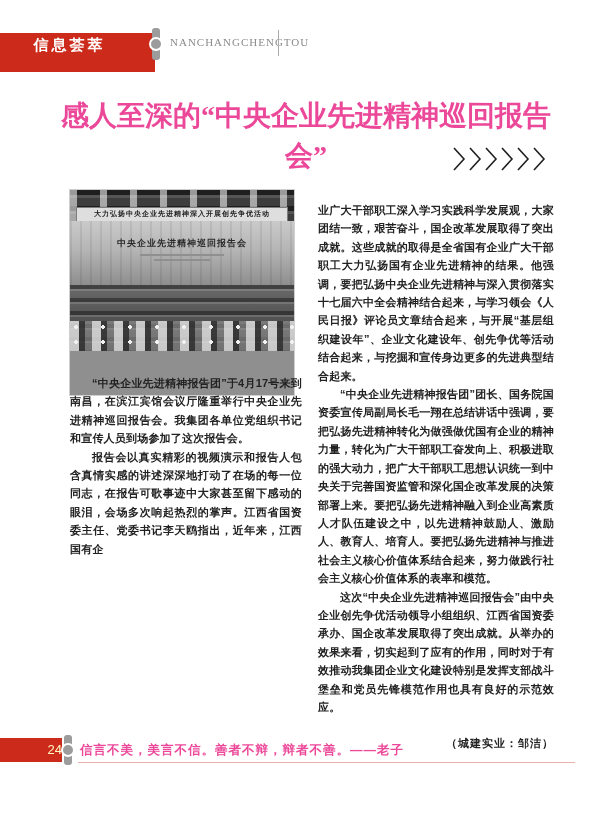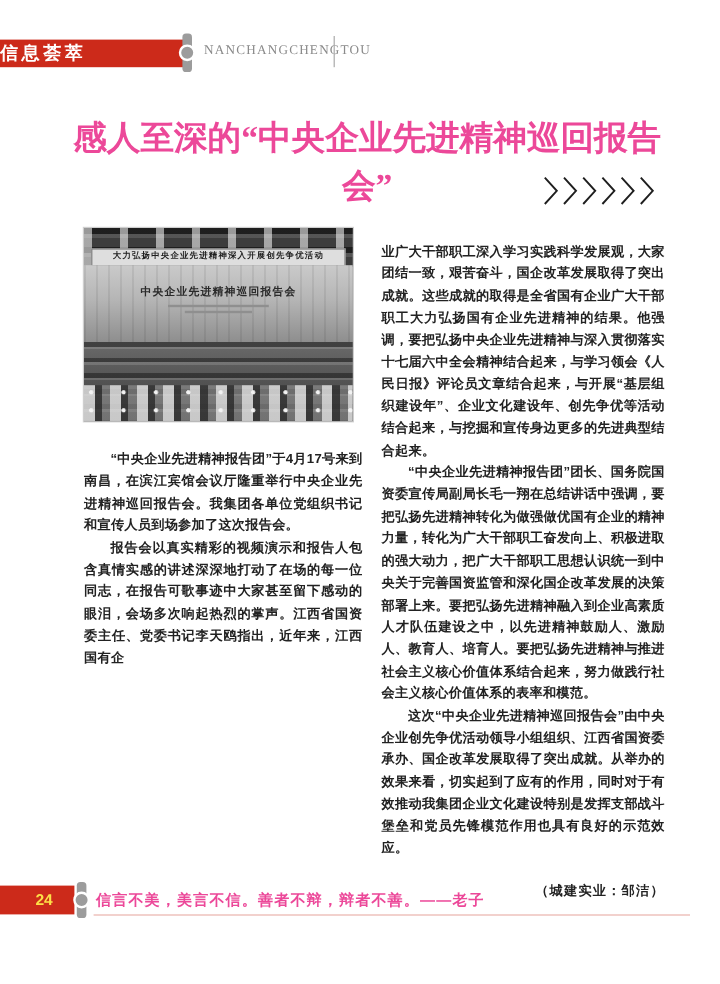--- a/index.html
+++ b/index.html
@@ -3,23 +3,23 @@
 <meta charset="utf-8">
 <style>
   html,body{margin:0;padding:0;background:#e9e9e9;}
   .page{
     position:relative;width:600px;height:820px;background:#ffffff;
     margin:0 auto;overflow:hidden;
     font-family:"Liberation Sans", sans-serif;
   }
   
   .hdr-red{
-    position:absolute;left:0;top:33px;width:155px;height:23px;
+    position:absolute;left:0;top:33px;width:155px;height:39px;
     background:#cc2a1a;color:#fff;font-weight:bold;font-size:15px;
-    letter-spacing:3px;text-align:left;line-height:23px;padding-right:16px;
+    letter-spacing:3px;text-align:center;line-height:23px;padding-right:16px;
     box-sizing:border-box;
   }
   .marker-bar{position:absolute;width:8px;background:#9c9c9c;border-radius:3px;}
   .marker-ring{position:absolute;width:10px;height:10px;border-radius:50%;
     background:#9c9c9c;border:2px solid #ffffff;}
   .hdr-bar{left:152px;top:28px;height:32px;}
   .hdr-ring{left:149px;top:37px;}
   .brand{
     position:absolute;left:170px;top:36px;color:#8a8a8a;
     font-family:"Liberation Serif", serif;font-size:11px;letter-spacing:1px;
@@ -27,21 +27,21 @@
   .brand-divider{position:absolute;left:278px;top:30px;width:1px;height:26px;background:#aaaaaa;}
   
   .title{
     position:absolute;left:60px;top:96px;width:492px;margin:0;
     font-family:"Liberation Serif", serif;font-weight:bold;color:#ec4899;
     font-size:28px;text-align:center;line-height:40px;
   }
   .chevrons{position:absolute;left:452px;top:146px;}
   
   .photo{
-    position:absolute;left:70px;top:190px;width:224px;height:161px;
+    position:absolute;left:70px;top:190px;width:224px;height:205px;
     background:#8f8f8f;overflow:hidden;box-shadow:0 0 0 1px #cfcfcf;
   }
   .ph-ceiling{
     position:absolute;left:0;top:0;width:100%;height:32px;background:#3d3d3d;
     background-image:
       repeating-linear-gradient(90deg, rgba(255,255,255,.55) 0 7px, rgba(0,0,0,0) 7px 30px),
       repeating-linear-gradient(180deg, rgba(0,0,0,.5) 0 5px, rgba(255,255,255,.12) 5px 8px, rgba(0,0,0,0) 8px 16px);
   }
   .ph-banner1{
     position:absolute;left:6px;right:6px;top:17px;height:13px;
@@ -80,22 +80,22 @@
   .col{position:absolute;color:#222;font-size:11px;font-weight:bold;
     line-height:18.4px;text-align:justify;letter-spacing:.2px;word-break:break-all;margin-top:12px;}
   .col p{margin:0;}
   .col p.ind{text-indent:2em;}
   .col p.sig{text-align:right;text-indent:0;margin-top:18px;letter-spacing:1px;}
   .col-left{left:70px;top:362px;width:232px;}
   .col-right{left:318px;top:189px;width:236px;}
   
   .ftr-red{
     position:absolute;left:0;top:738px;width:62px;height:24px;
-    background:#cc2a1a;color:#fde047;font-weight:bold;font-size:13px;
-    text-align:right;line-height:24px;padding-right:18px;box-sizing:border-box;
+    background:#cc2a1a;color:#fef9c3;font-weight:normal;font-size:13px;
+    text-align:right;line-height:24px;padding-right:0;box-sizing:border-box;
   }
   .ftr-bar{left:64px;top:735px;height:30px;}
   .ftr-ring{left:61px;top:743px;}
   .ftr-quote{
     position:absolute;left:80px;top:742px;color:#ec4899;
     font-size:12.5px;font-weight:bold;letter-spacing:1px;white-space:nowrap;
   }
   .ftr-line{position:absolute;left:78px;top:762px;width:497px;height:1px;background:#eab3ac;}
 </style>
 </head>

